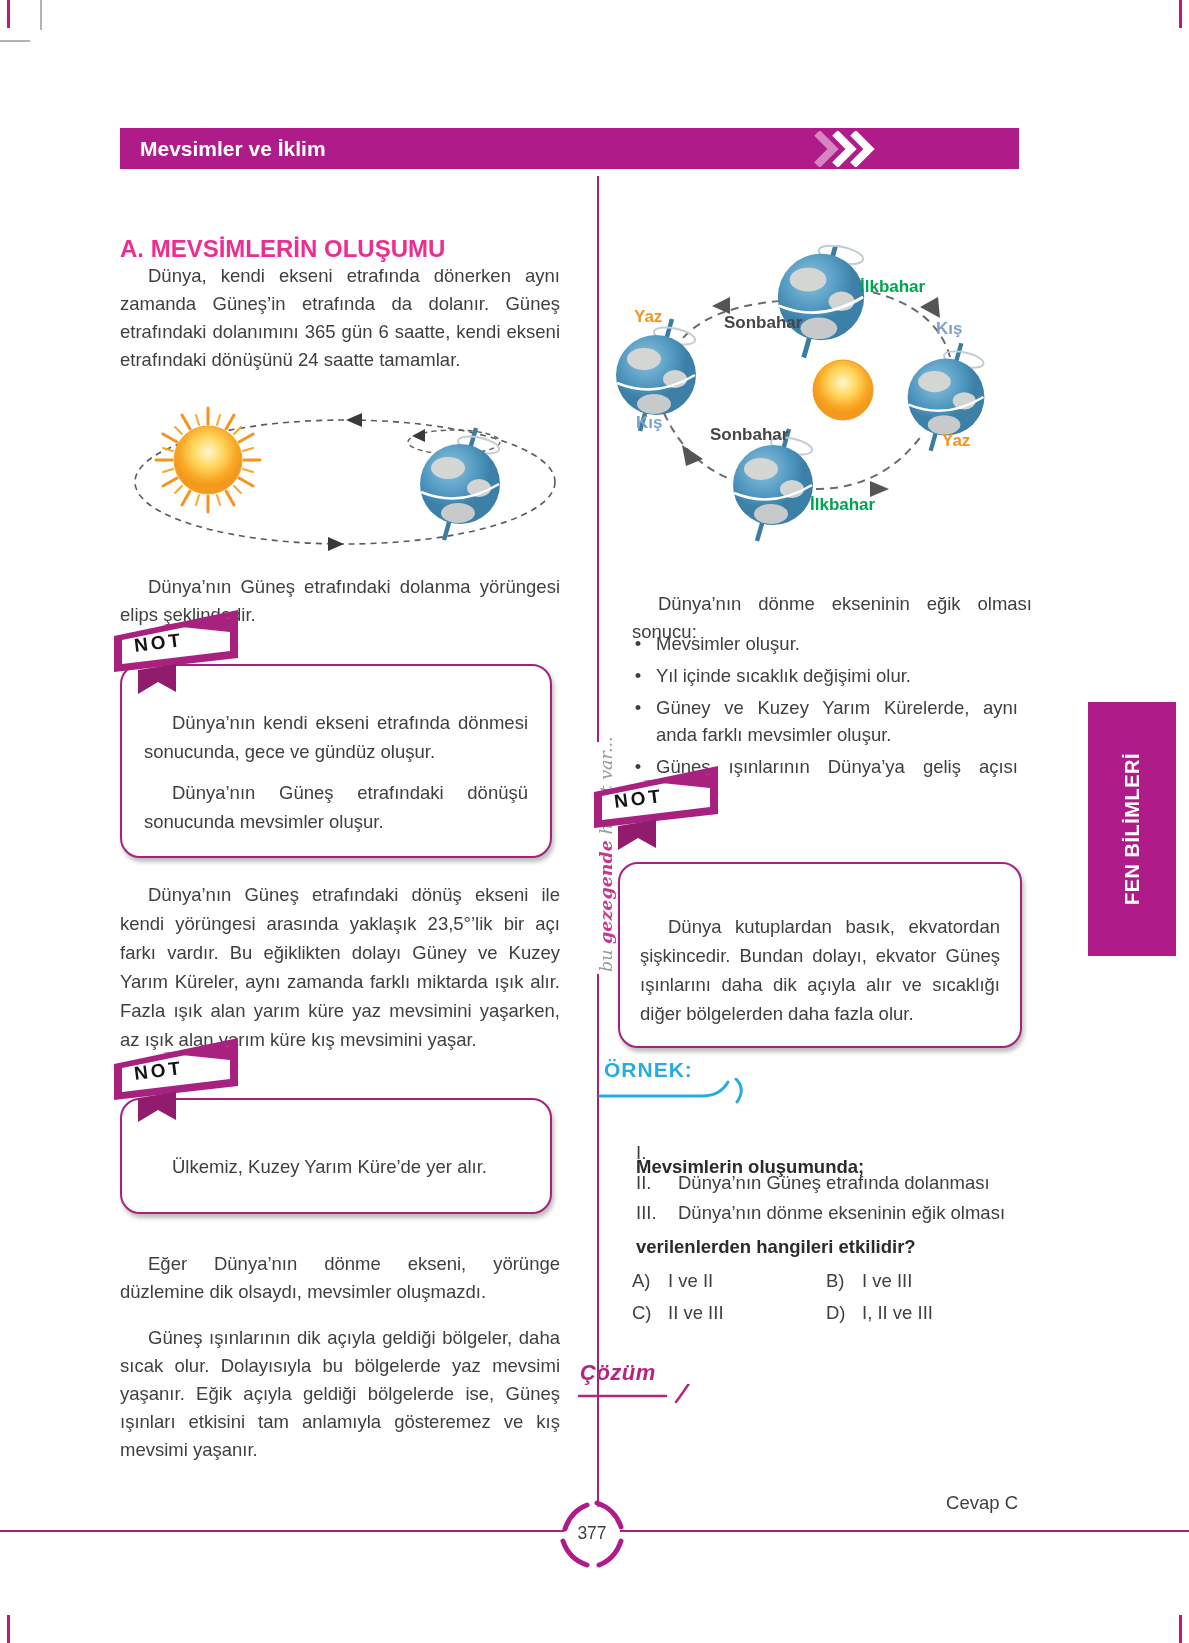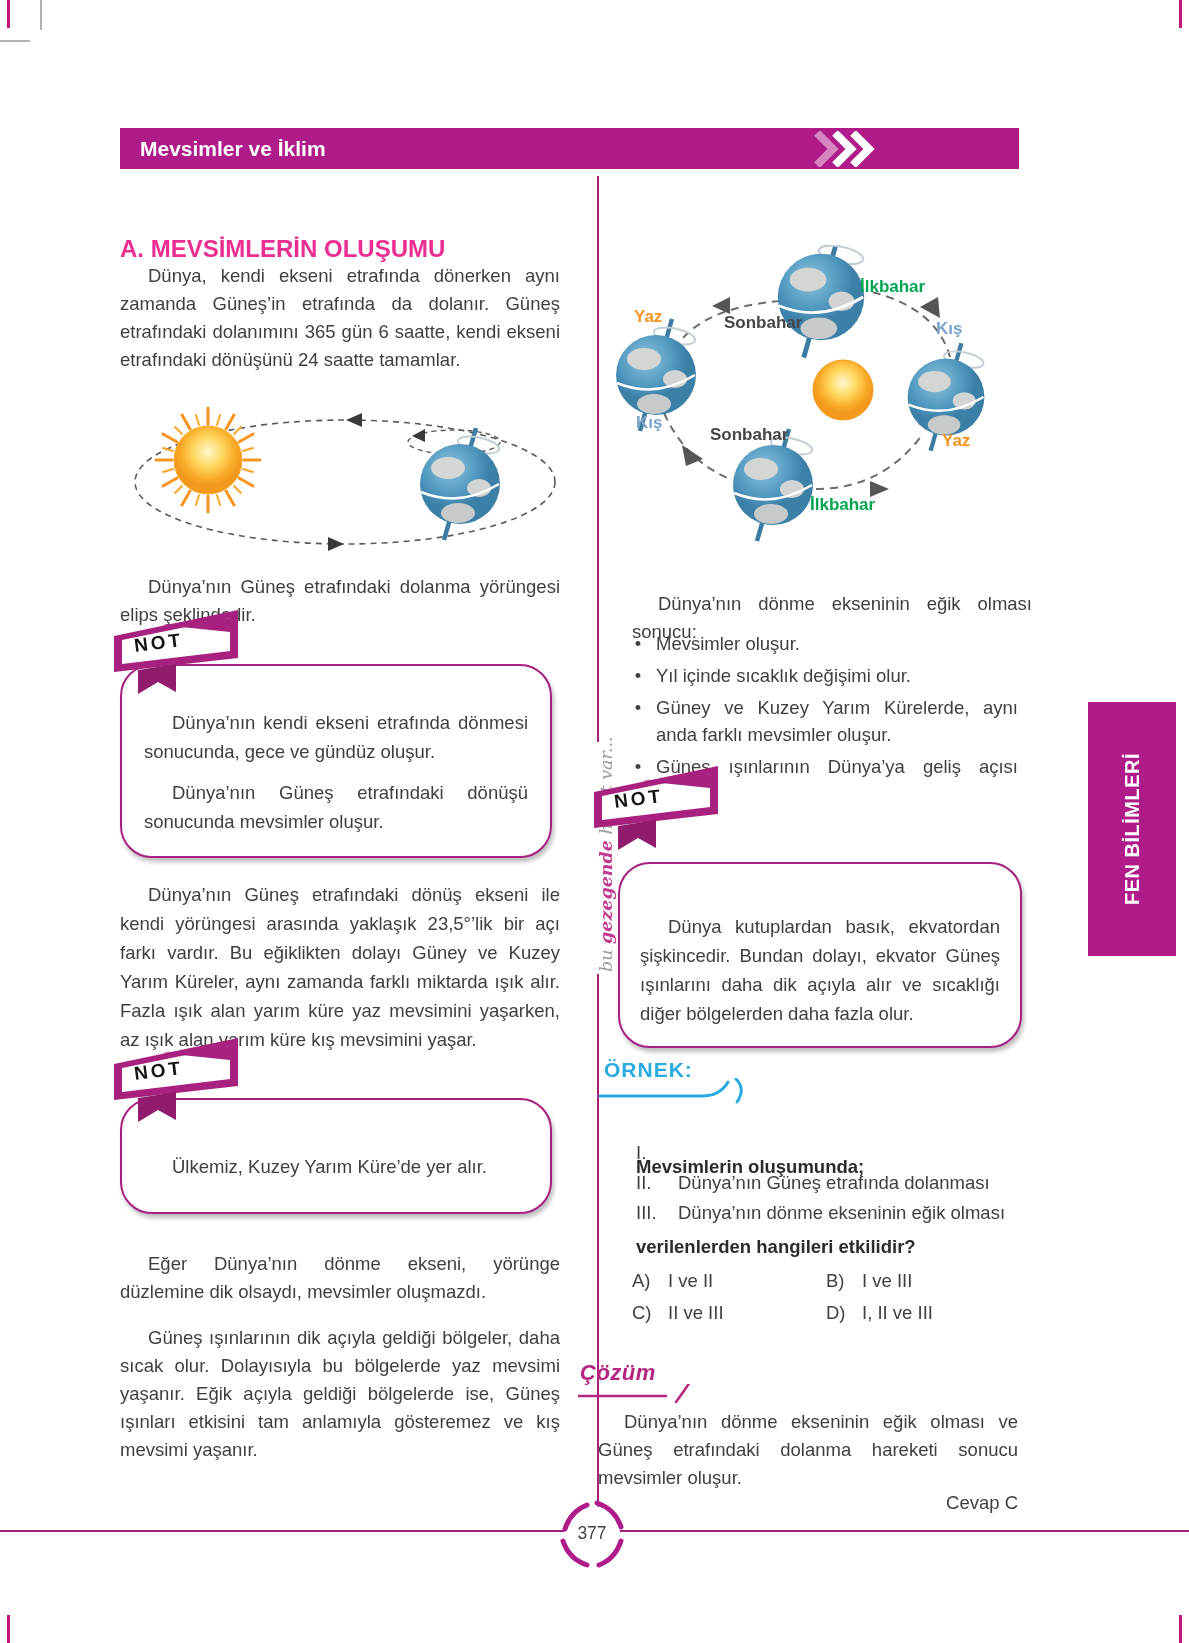--- a/index.html
+++ b/index.html
@@ -5,21 +5,21 @@
   html,body{margin:0;padding:0;background:#ffffff;}
   .page{position:relative;width:1189px;height:1643px;background:#fff;overflow:hidden;
         font-family:"Liberation Sans","DejaVu Sans",sans-serif;}
   .abs{position:absolute;}
   .body-text{font-size:18.5px;line-height:28px;color:#3f3f41;text-align:justify;text-indent:28px;margin:0;}
   .header-band{position:absolute;left:120px;top:128px;width:899px;height:41px;background:#b01b8a;}
   .header-title{position:absolute;left:20px;top:0;line-height:41px;color:#fff;font-weight:bold;font-size:21px;}
   .chevrons{position:absolute;right:132px;top:3px;}
   .section-title{position:absolute;left:120px;top:219px;font-size:24px;font-weight:bold;color:#ec2e92;}
   .divider{position:absolute;left:597px;width:2px;background:#a6217f;}
-  .note-box{position:absolute;background:#fff;border:2.5px solid #a6217f;border-radius:32px;
+  .note-box{position:absolute;background:#fff;border:2.5px solid #a6217f;border-radius:20px;
             box-shadow:2px 4px 4px rgba(110,110,110,.45);z-index:1;}
   .note-text{font-size:18.5px;line-height:29px;color:#3f3f41;text-align:justify;text-indent:28px;margin:0;padding:0 22px;}
   .not-tag{position:absolute;width:130px;height:92px;z-index:3;}
   .not-tag-label{position:absolute;left:22px;top:26px;font-weight:bold;font-size:19px;letter-spacing:3px;color:#141414;transform:rotate(-7deg);}
   .bullet-row{display:flex;margin-bottom:5px;}
   .bullet-dot{width:36px;flex:none;text-align:center;font-size:18.5px;line-height:27px;color:#3f3f41;}
   .bullet-text{flex:1;font-size:18.5px;line-height:27px;color:#3f3f41;text-align:justify;}
   .item-row{display:flex;margin-bottom:8px;}
   .item-num{width:42px;flex:none;font-size:18.5px;color:#3f3f41;}
   .item-text{flex:1;font-size:18.5px;color:#3f3f41;}
@@ -281,21 +281,20 @@
   </div>
 
   <div class="cozum-wrap">
     <span class="cozum-text">Çözüm</span>
     <svg style="position:absolute;left:0;top:24px;" width="130" height="22" viewBox="0 0 130 22">
       <path d="M0,12 H88" stroke="#b5247f" stroke-width="2.5" fill="none" stroke-linecap="round"></path>
       <path d="M98,18 Q104,10 112,-2" stroke="#b5247f" stroke-width="2.5" fill="none" stroke-linecap="round"></path>
     </svg>
   </div>
 
-  <p class="body-text abs" style="left:598px;top:1408px;width:420px;text-indent:26px;">Dünya’nın dönme ekseninin eğik olması ve Güneş etrafındaki dolanma hareketi sonucu mevsimler oluşur.</p>
   <div class="answer">Cevap C</div>
 
   <div class="fen-tab">
     <span>FEN BİLİMLERİ</span>
   </div>
 
   <div class="footer-line"></div>
   <svg class="abs" style="left:554px;top:1496px;" width="76" height="76" viewBox="0 0 76 76">
     <circle cx="38" cy="38" r="28" fill="#ffffff"></circle>
     <g fill="none" stroke="#b01b8a" stroke-width="5" stroke-linecap="round">

